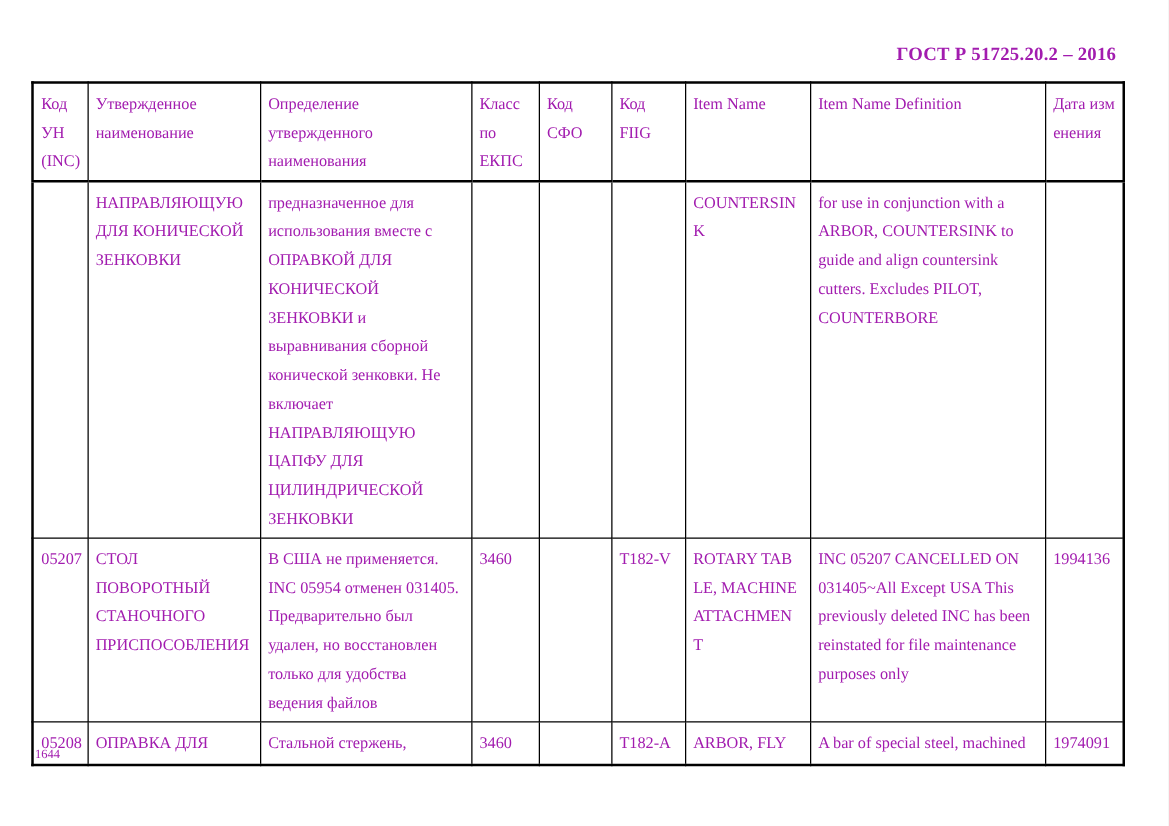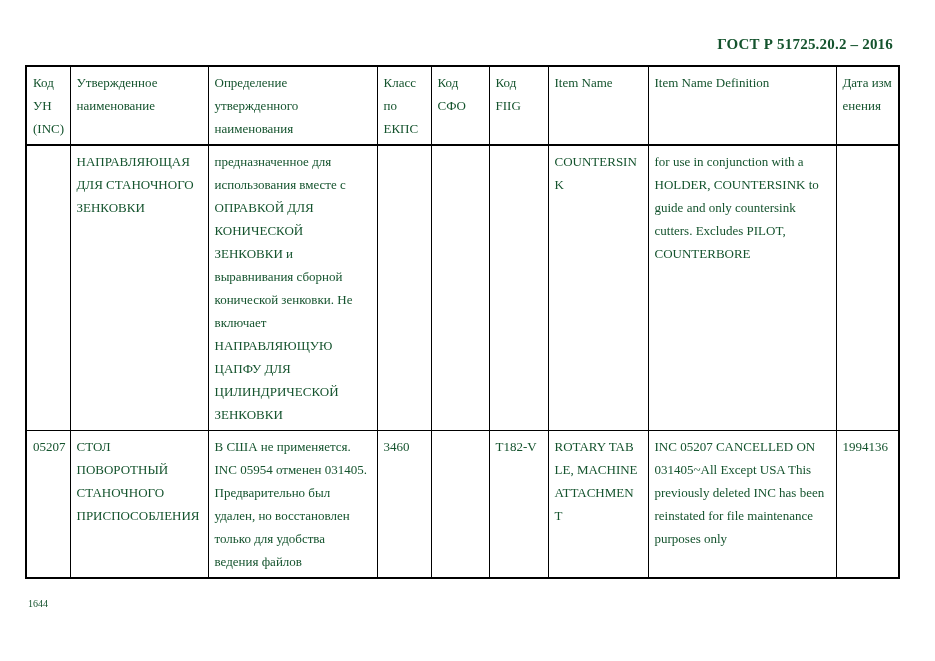--- a/index.html
+++ b/index.html
@@ -6,21 +6,21 @@
     margin: 0;
     padding: 0;
     background: #e8e8e8;
   }
   .page {
     position: relative;
     width: 935px;
     height: 661px;
     background: #ffffff;
     font-family: "Liberation Serif", "DejaVu Serif", serif;
-    color: #14532d;
+    color: #a21caf;
     overflow: hidden;
   }
   .doc-title {
     position: absolute;
     top: 36px;
     right: 42px;
     font-size: 15px;
     font-weight: bold;
     letter-spacing: 0.2px;
     white-space: nowrap;
@@ -106,39 +106,50 @@
           <th>Код СФО</th>
           <th>Код FIIG</th>
           <th>Item Name</th>
           <th>Item Name Definition</th>
           <th class="break">Дата изменения</th>
         </tr>
       </thead>
       <tbody>
         <tr class="row-0">
           <td></td>
-          <td>НАПРАВЛЯЮЩАЯ ДЛЯ СТАНОЧНОГО ЗЕНКОВКИ</td>
+          <td>НАПРАВЛЯЮЩУЮ ДЛЯ КОНИЧЕСКОЙ ЗЕНКОВКИ</td>
           <td>предназначенное для использования вместе с ОПРАВКОЙ ДЛЯ КОНИЧЕСКОЙ ЗЕНКОВКИ и выравнивания сборной конической зенковки. Не включает НАПРАВЛЯЮЩУЮ ЦАПФУ ДЛЯ ЦИЛИНДРИЧЕСКОЙ ЗЕНКОВКИ</td>
           <td></td>
           <td></td>
           <td></td>
           <td class="break">COUNTERSINK</td>
-          <td>for use in conjunction with a HOLDER, COUNTERSINK to guide and only countersink cutters. Excludes PILOT, COUNTERBORE</td>
+          <td>for use in conjunction with a ARBOR, COUNTERSINK to guide and align countersink cutters. Excludes PILOT, COUNTERBORE</td>
           <td></td>
         </tr>
         <tr class="row-1">
           <td>05207</td>
           <td>СТОЛ ПОВОРОТНЫЙ СТАНОЧНОГО ПРИСПОСОБЛЕНИЯ</td>
           <td>В США не применяется. INC 05954 отменен 031405. Предварительно был удален, но восстановлен только для удобства ведения файлов</td>
           <td>3460</td>
           <td></td>
           <td>T182-V</td>
           <td class="break">ROTARY TABLE, MACHINE ATTACHMENT</td>
           <td>INC 05207 CANCELLED ON 031405~All Except USA This previously deleted INC has been reinstated for file maintenance purposes only</td>
           <td>1994136</td>
         </tr>
+        <tr class="row-2">
+          <td>05208</td>
+          <td>ОПРАВКА ДЛЯ</td>
+          <td>Стальной стержень,</td>
+          <td>3460</td>
+          <td></td>
+          <td>T182-A</td>
+          <td class="break">ARBOR, FLY</td>
+          <td>A bar of special steel, machined</td>
+          <td>1974091</td>
+        </tr>
       </tbody>
     </table>
   </div>
 
   <div class="page-number">1644</div>
 
 </div>
 
 </body></html>

